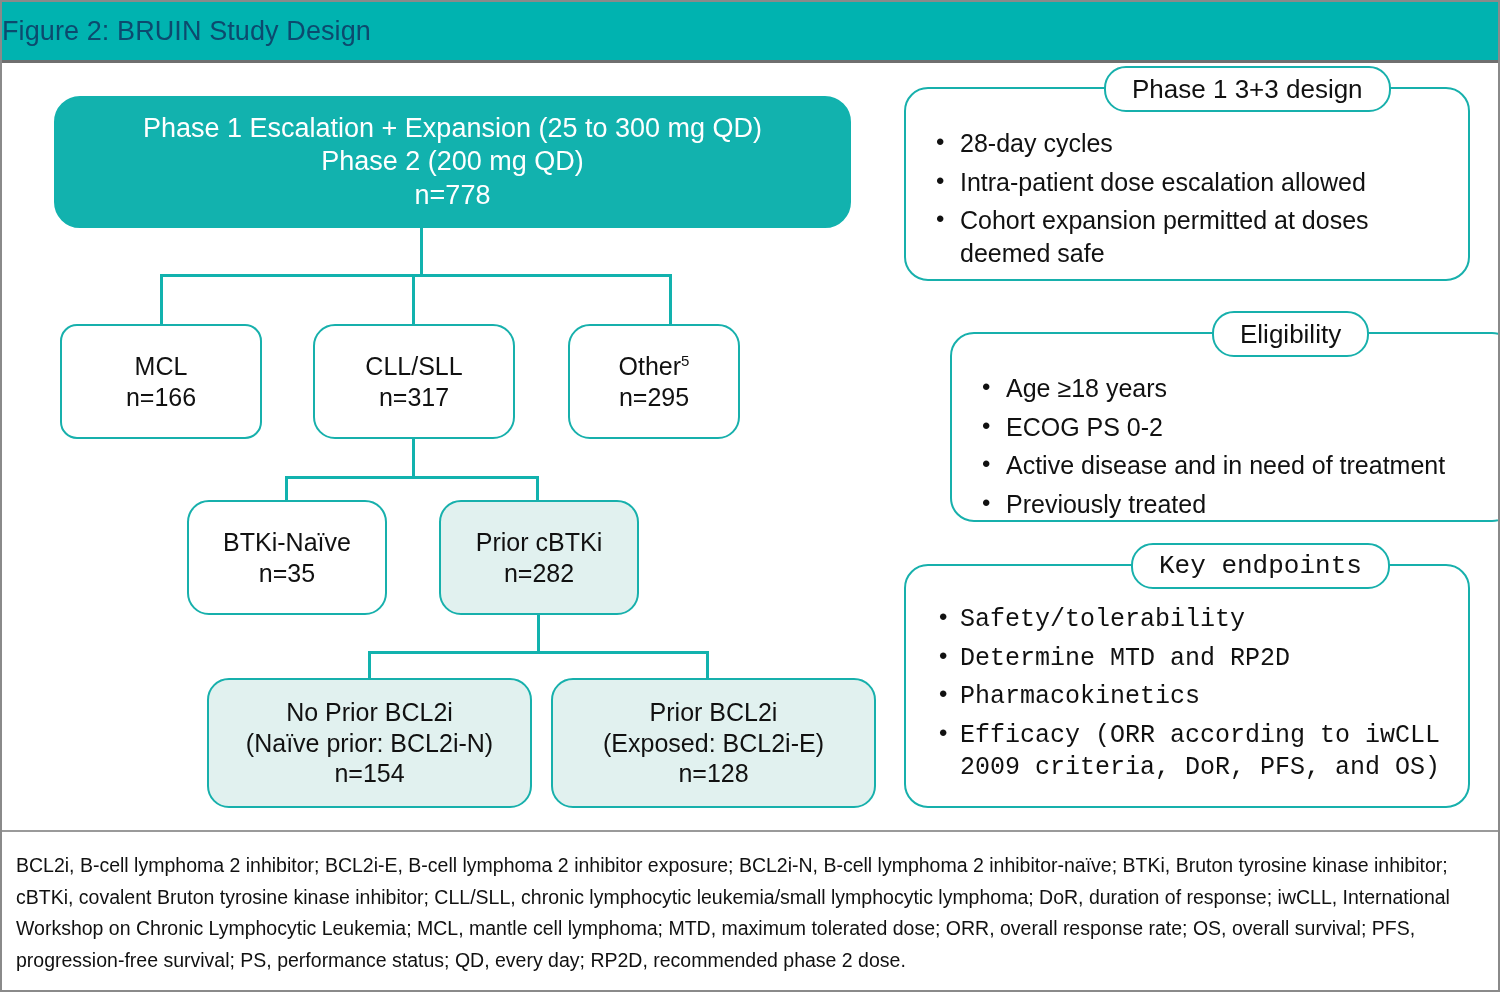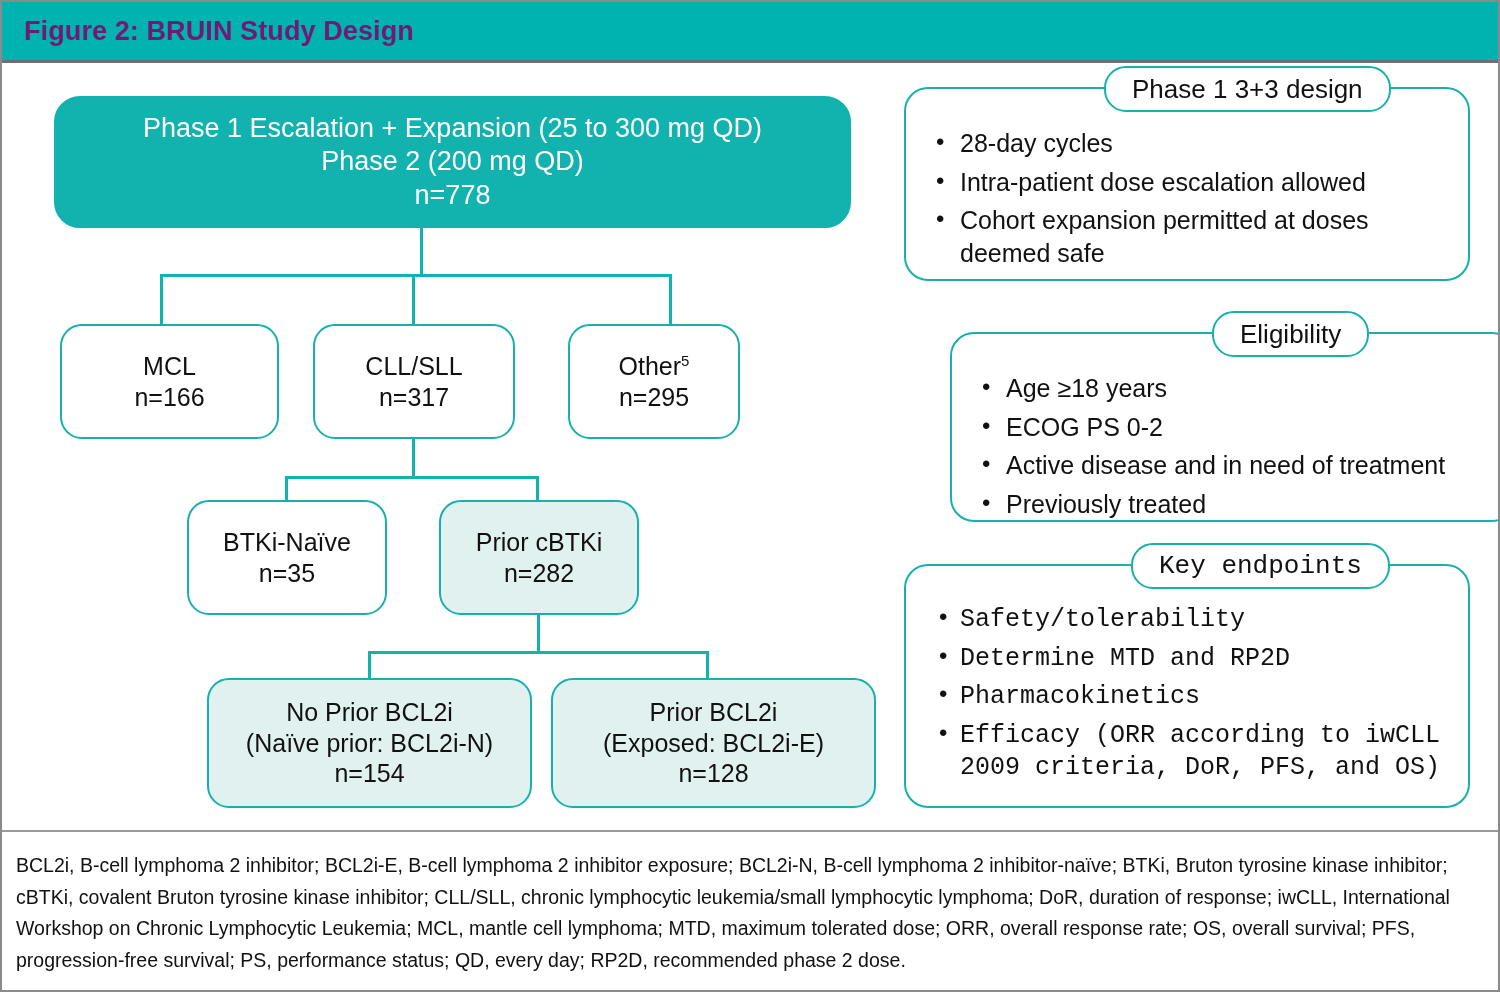--- a/index.html
+++ b/index.html
@@ -24,25 +24,24 @@
   .figure-header {
     position: absolute;
     left: 0; top: 0;
     width: 1500px;
     height: 58px;
     background: #00b3b0;
     display: flex;
     align-items: center;
   }
   .figure-header-title {
-    color: #701a75;
+    color: #0c4a6e;
     font-size: 27px;
-    font-weight: bold;
+    font-weight: normal;
     letter-spacing: 0.1px;
-    padding-left: 22px;
   }
   .header-underline {
     position: absolute;
     left: 0; top: 58px;
     width: 1500px;
     height: 3px;
     background: #6f6f6f;
   }
 
   
@@ -83,21 +82,21 @@
 
   
   #node-root {
     left: 52px; top: 33px;
     width: 797px; height: 132px;
     font-size: 27px;
     line-height: 1.24;
   }
 
   
-  #node-mcl    { left: 58px;  top: 261px; width: 219px; height: 115px; }
+  #node-mcl    { left: 58px;  top: 261px; width: 202px; height: 115px; border-radius: 17px; }
   #node-cll    { left: 311px; top: 261px; width: 202px; height: 115px; }
   #node-other  { left: 566px; top: 261px; width: 172px; height: 115px; }
 
   
   #node-naive  { left: 185px; top: 437px; width: 200px; height: 115px; }
   #node-prior  { left: 437px; top: 437px; width: 200px; height: 115px; }
 
   
   #node-nobcl2i { left: 205px; top: 615px; width: 325px; height: 130px; }
   #node-bcl2i   { left: 549px; top: 615px; width: 325px; height: 130px; }

